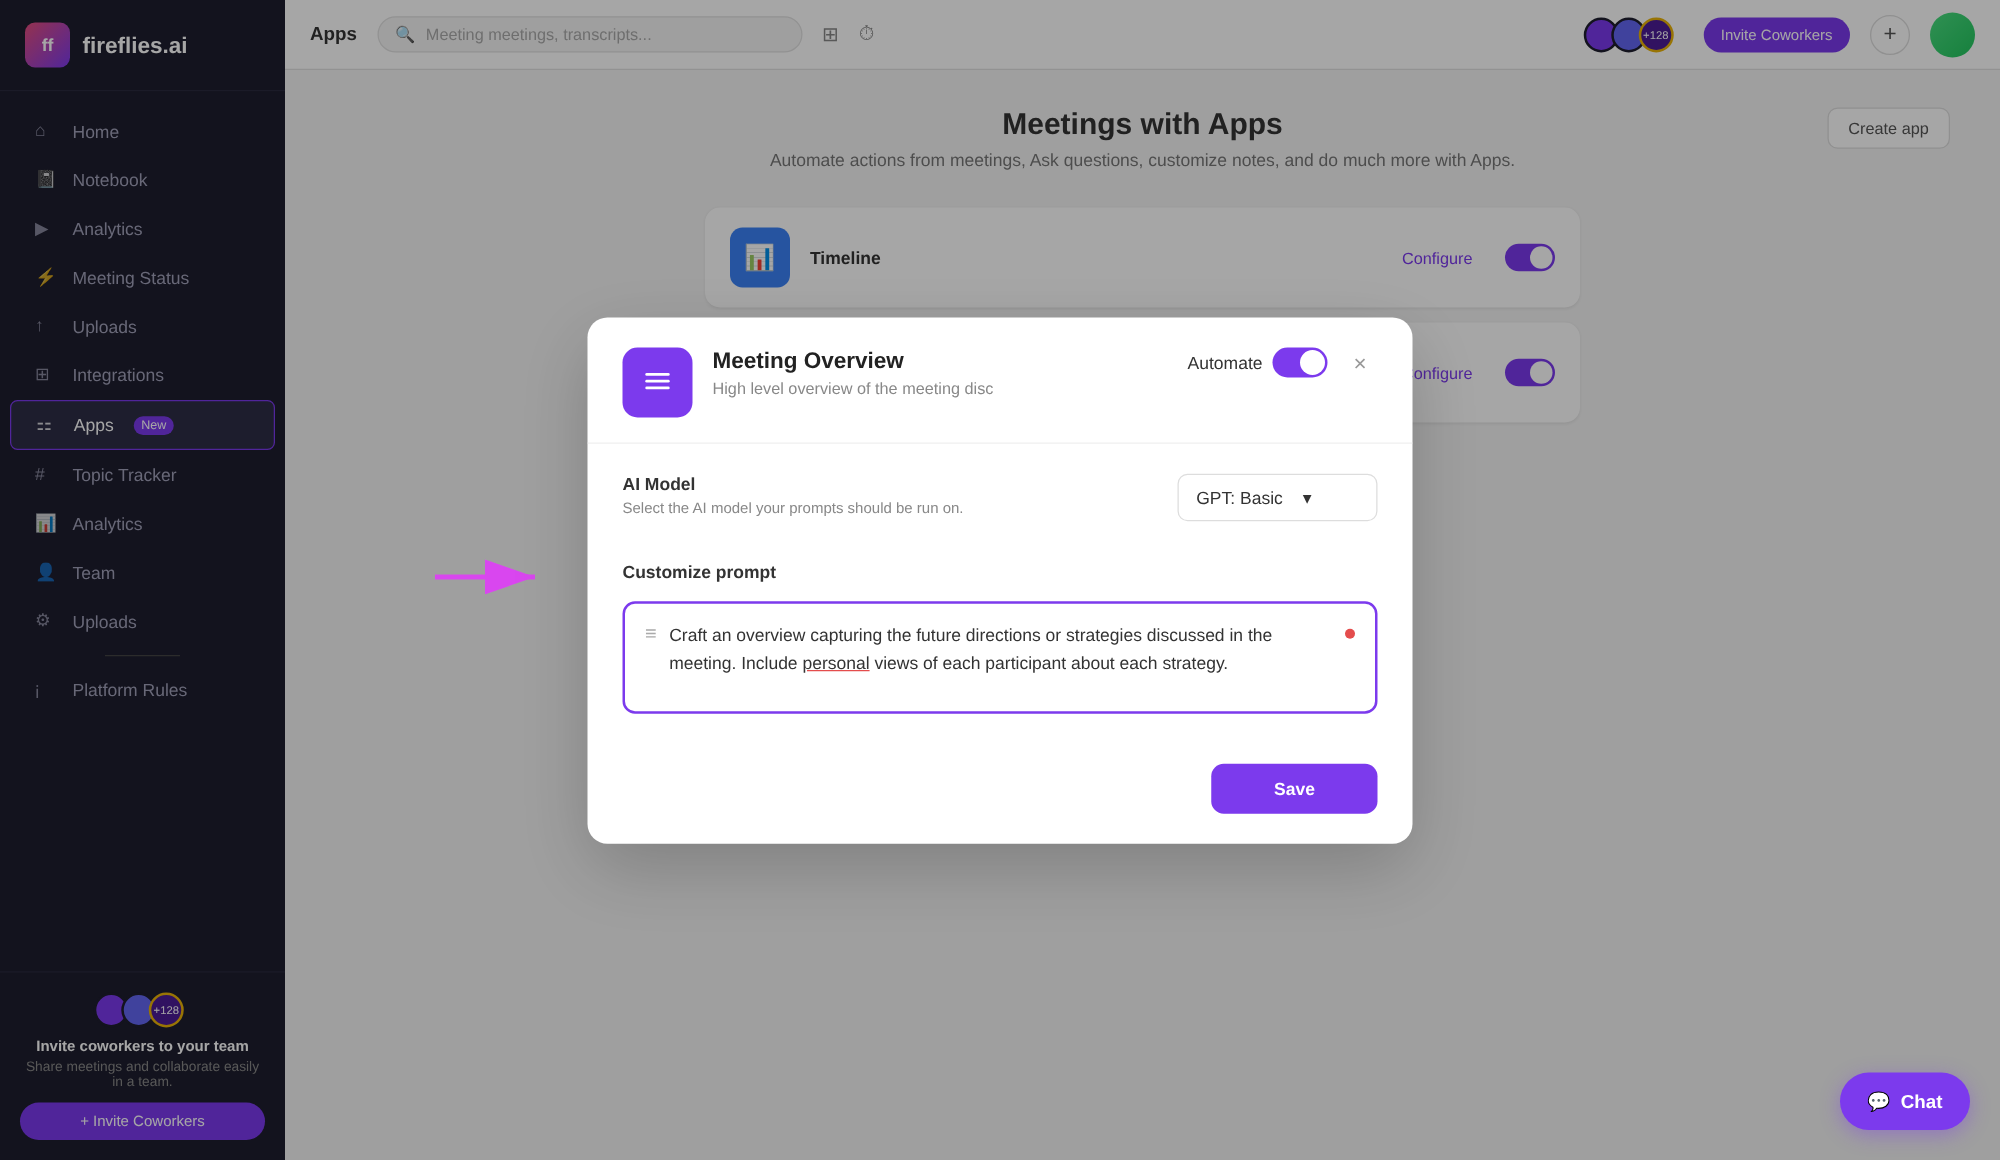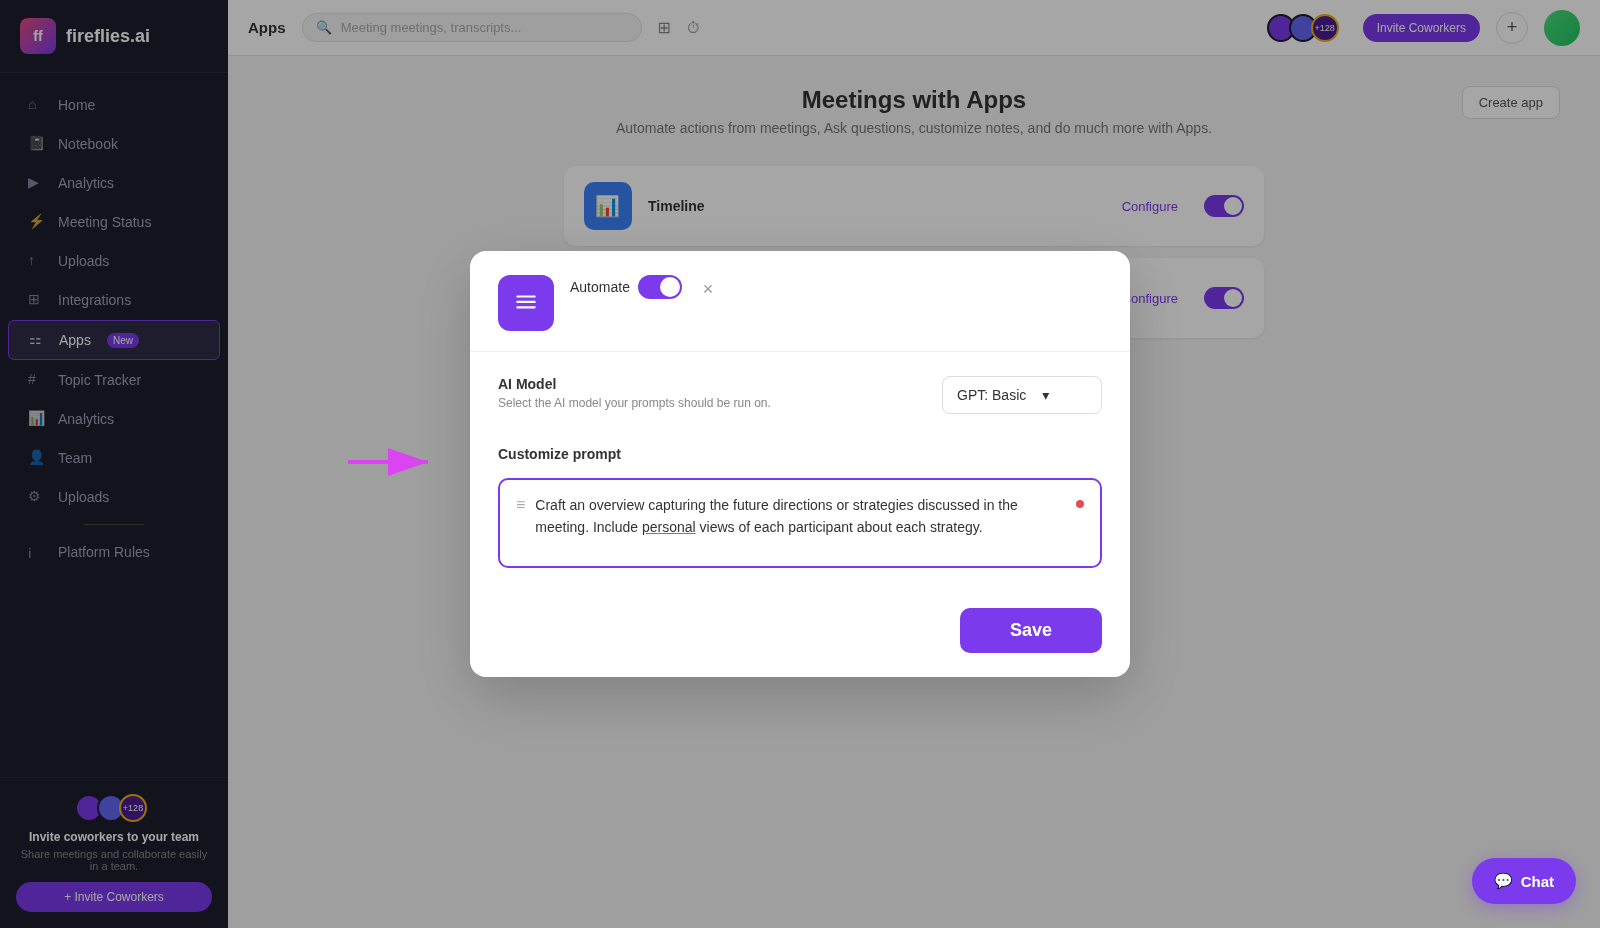--- a/index.html
+++ b/index.html
@@ -289,21 +289,21 @@
     .modal-footer {
       display: flex; justify-content: flex-end;
       padding: 16px 28px 24px;
     }
     .save-btn {
       background: #7c3aed;
       color: white;
       border: none;
       border-radius: 10px;
       padding: 12px 50px;
-      font-size: 18px;
+      font-size: 14px;
       font-weight: 600;
       cursor: pointer;
       min-width: 120px;
     }
 
     
     .chat-bubble {
       position: fixed;
       bottom: 24px;
       right: 24px;
@@ -461,20 +461,24 @@
   <div class="modal">
 
     <div class="modal-header">
       <div class="modal-app-icon">
         <svg width="26" height="26" viewBox="0 0 24 24" fill="white">
           <rect x="3" y="5" width="18" height="2" rx="1"></rect>
           <rect x="3" y="10" width="18" height="2" rx="1"></rect>
           <rect x="3" y="15" width="18" height="2" rx="1"></rect>
         </svg>
       </div>
+      <div class="modal-title-area">
+        <div class="modal-title">Meeting Overview</div>
+        <div class="modal-subtitle">High level overview of the meeting disc</div>
+      </div>
       <div class="modal-automate">
         <span>Automate</span>
         <div class="toggle-on"></div>
       </div>
       <button class="modal-close">×</button>
     </div>
 
     <div class="modal-body">
 
       <div class="ai-model-row">

